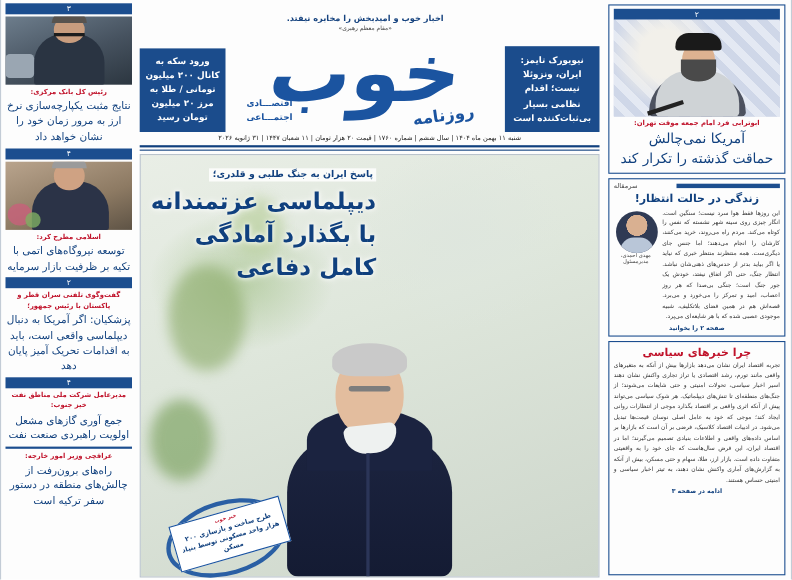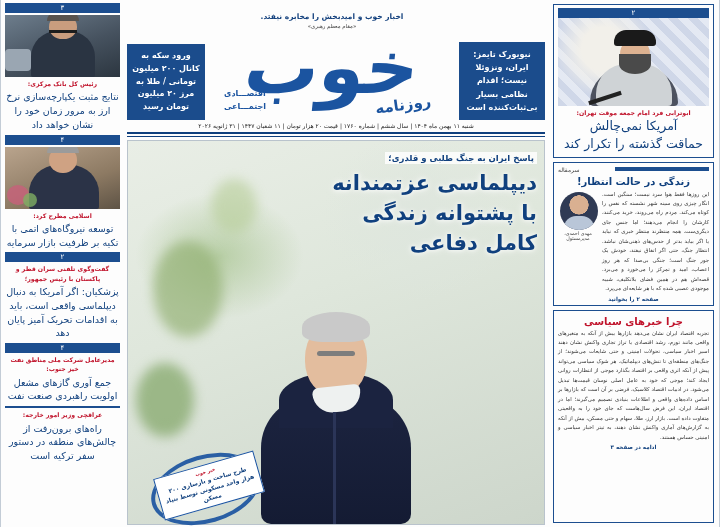--- a/index.html
+++ b/index.html
@@ -60,21 +60,21 @@
   .mast-right-box{width:78px;flex:0 0 78px;}
   .coin-box{background:#1b4c8c;color:#fff;font-size:8px;font-weight:bold;
             text-align:center;line-height:1.6;padding:6px 3px;margin-top:8px;}
 
   .dateline{font-size:6px;text-align:center;color:#222;padding:2px 0 3px;
             letter-spacing:0;}
   .double-rule{border-top:2px solid #10407e;border-bottom:1px solid #10407e;
                height:2px;margin-bottom:3px;}
 
   
-  .lead{position:relative;flex:1 1 auto;display:flex;flex-direction:row-reverse;justify-content:flex-end;}
+  .lead{position:relative;flex:1 1 auto;display:flex;flex-direction:row-reverse;}
   .lead-photo{position:absolute;inset:0;overflow:hidden;
     background:
       radial-gradient(ellipse 120px 90px at 22% 30%, rgba(150,185,120,.55), rgba(150,185,120,0) 70%),
       radial-gradient(ellipse 140px 120px at 70% 20%, rgba(222,230,222,.9), rgba(222,230,222,0) 70%),
       linear-gradient(160deg,#e9eee6 0%,#dfe7dc 40%,#cdd6cb 100%);
     border:1px solid #b9c3cc;}
   .blurleaf{position:absolute;border-radius:50%;filter:blur(6px);opacity:.65;}
   .figure{position:absolute;bottom:0;left:32%;width:150px;height:210px;}
   .fig-body{position:absolute;bottom:0;left:0;width:150px;height:128px;
             background:linear-gradient(180deg,#1c2440 0%,#141b33 100%);
@@ -243,21 +243,21 @@
           <div class="fig-brow"></div>
           <div class="fig-mask"></div>
           <div class="fig-zip"></div>
         </div>
       </div>
 
       <div class="lead-text">
         <div class="lead-kicker">پاسخ ایران به جنگ طلبی و قلدری؛</div>
         <div class="lead-head">
           <div>دیپلماسی عزتمندانه</div>
-          <div>با پشتوانه زندگی</div>
+          <div>با بگذارد آمادگی</div>
           <div>کامل دفاعی</div>
         </div>
       </div>
 
       <div class="stamp">
         <div class="stamp-circle"></div>
         <div class="stamp-inner">
           <div class="stamp-label">خبر خوب</div>
           <div class="stamp-text">طرح ساخت و بازسازی ۲۰۰ هزار واحد مسکونی توسط بنیاد مسکن</div>
         </div>

